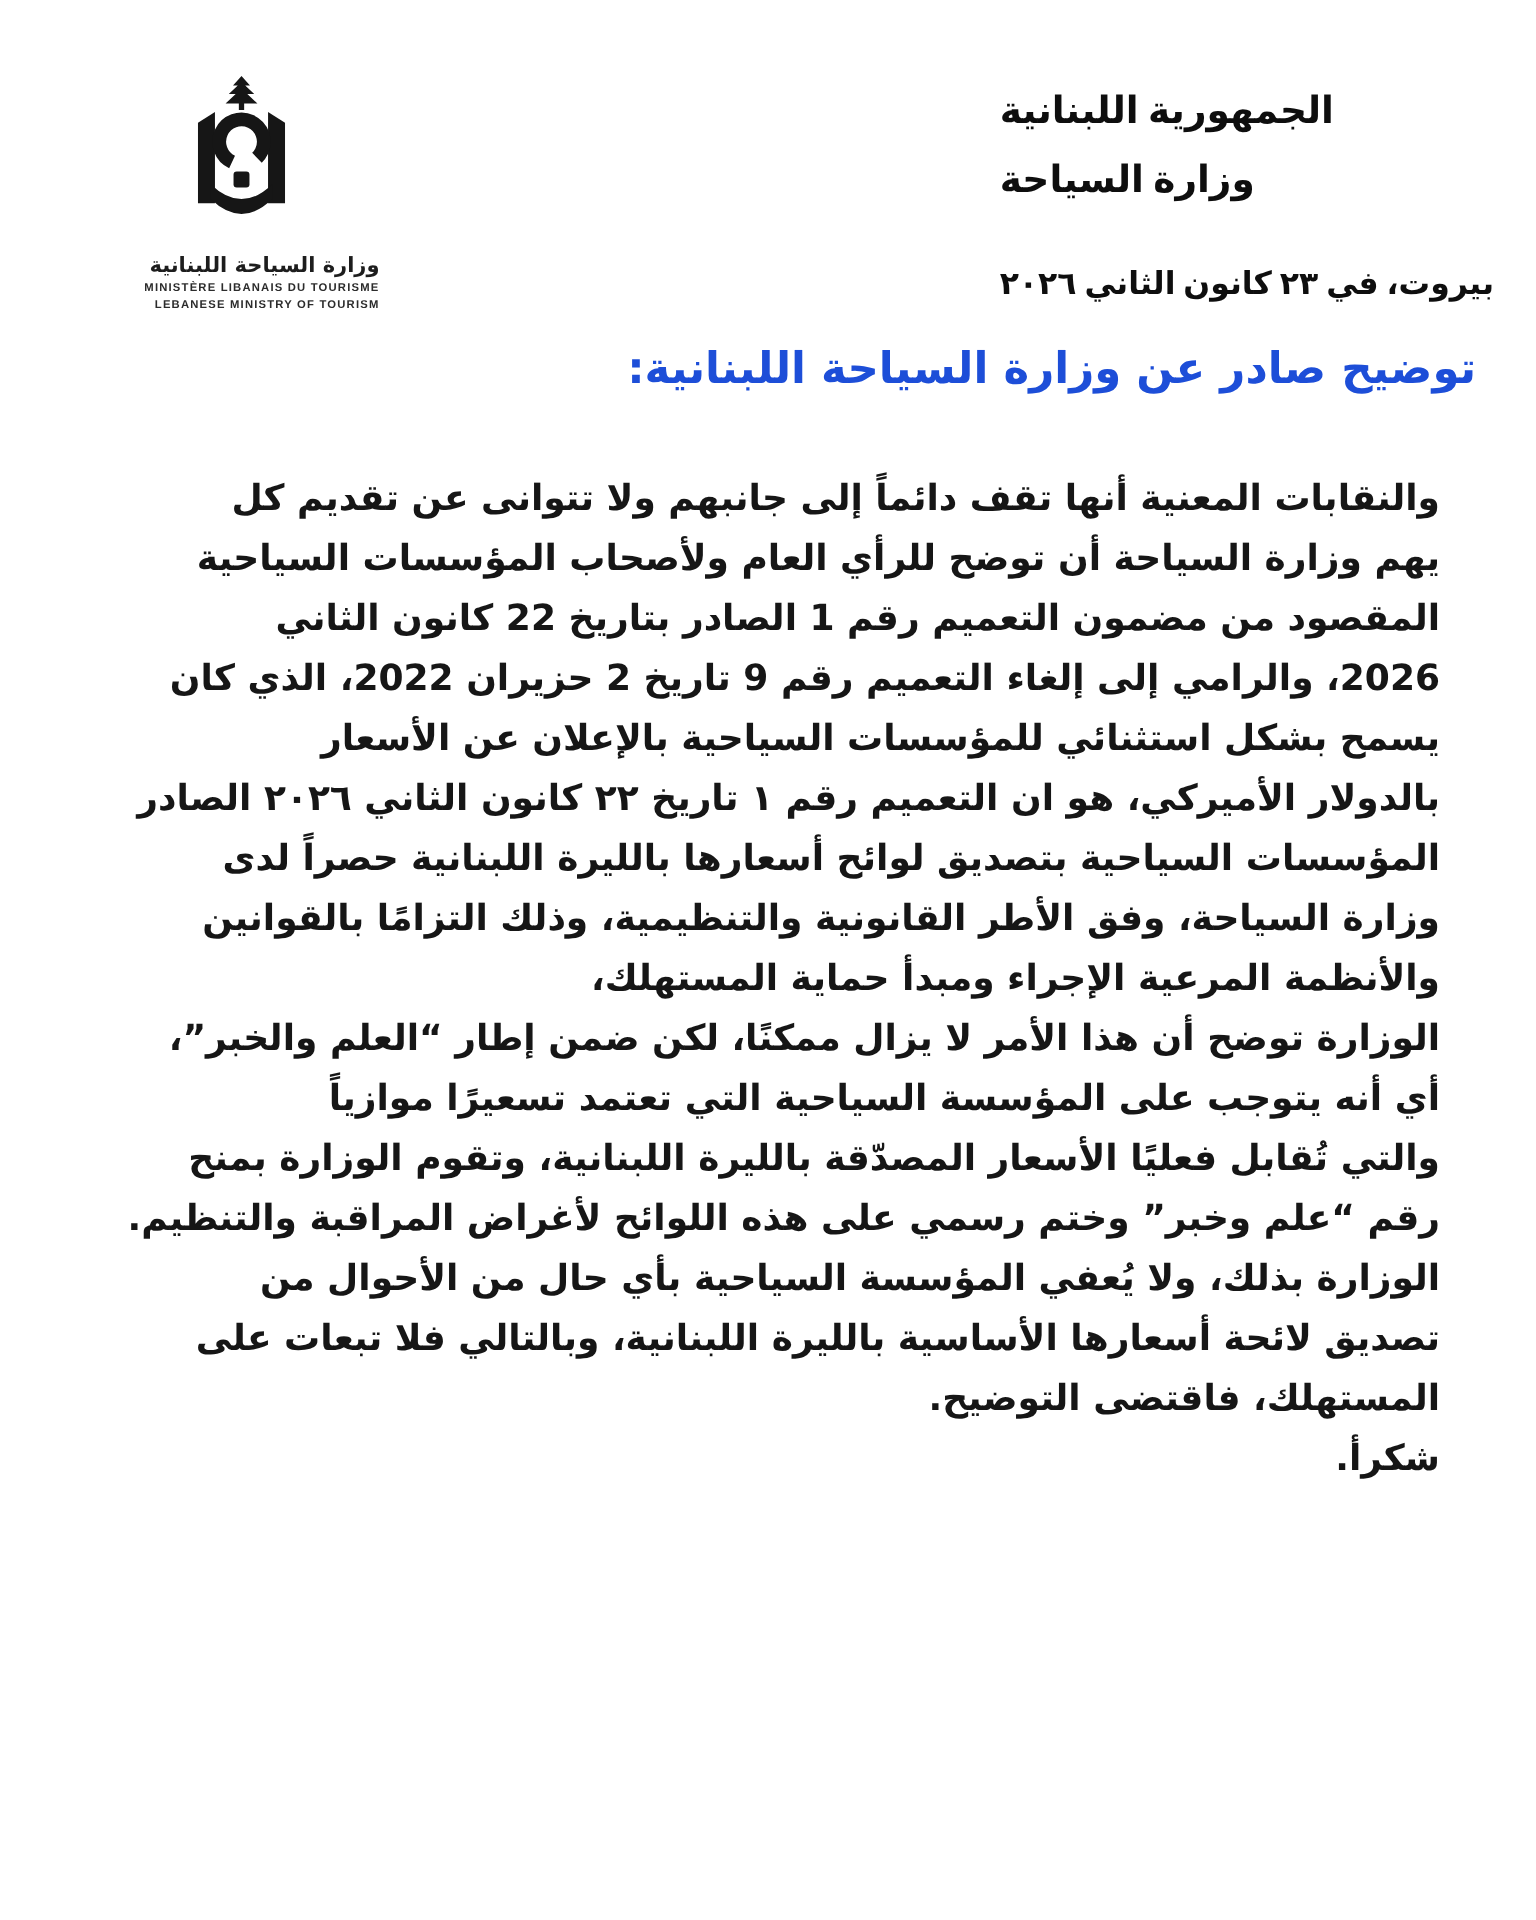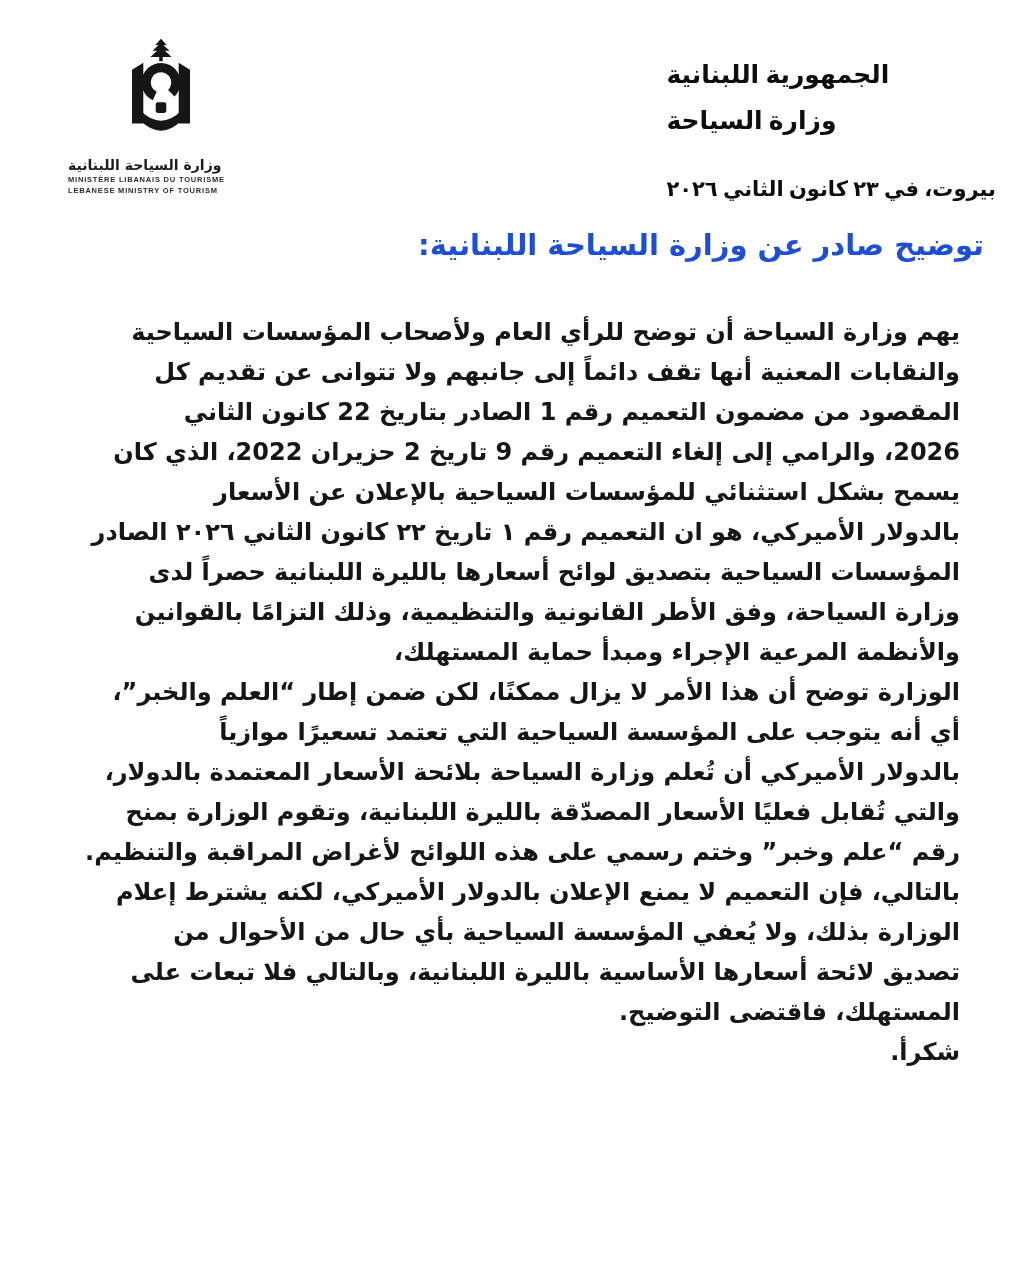--- a/index.html
+++ b/index.html
@@ -8,23 +8,23 @@
     width:1024px;height:1280px;
     background:#ffffff;
     overflow:hidden;
     font-family:"DejaVu Sans", sans-serif;
     color:#141414;
   }
 
   
   .logo-block{
     position:absolute;
-    left:68px;top:36px;
+    left:68px;top:48px;
     width:185px;
-    text-align:left;
+    text-align:right;
   }
   .logo-mark{display:block;margin:0 auto 10px auto;}
   .logo-caption-ar{
     direction:rtl;
     font-size:14px;font-weight:bold;
     color:#1d1d1d;line-height:18px;
   }
   .logo-caption-fr,.logo-caption-en{
     font-size:7.5px;font-weight:bold;
     letter-spacing:0.8px;
@@ -96,34 +96,32 @@
 
   <div class="header-right">
     <div>الجمهورية اللبنانية</div>
     <div>وزارة السياحة</div>
     <div class="header-date">بيروت، في ٢٣ كانون الثاني ٢٠٢٦</div>
   </div>
 
   <div class="doc-title">توضيح صادر عن وزارة السياحة اللبنانية:</div>
 
   <div class="doc-body">
+      <div class="body-line">والنقابات المعنية أنها تقف دائماً إلى جانبهم ولا تتوانى عن تقديم كل</div>
       <div class="body-line">يهم وزارة السياحة أن توضح للرأي العام ولأصحاب المؤسسات السياحية</div>
-      <div class="body-line">والنقابات المعنية أنها تقف دائماً إلى جانبهم ولا تتوانى عن تقديم كل</div>
       <div class="body-line">المقصود من مضمون التعميم رقم 1 الصادر بتاريخ 22 كانون الثاني</div>
       <div class="body-line">2026، والرامي إلى إلغاء التعميم رقم 9 تاريخ 2 حزيران 2022، الذي كان</div>
       <div class="body-line">يسمح بشكل استثنائي للمؤسسات السياحية بالإعلان عن الأسعار</div>
       <div class="body-line">بالدولار الأميركي، هو ان التعميم رقم ١ تاريخ ٢٢ كانون الثاني ٢٠٢٦ الصادر</div>
       <div class="body-line">المؤسسات السياحية بتصديق لوائح أسعارها بالليرة اللبنانية حصراً لدى</div>
       <div class="body-line">وزارة السياحة، وفق الأطر القانونية والتنظيمية، وذلك التزامًا بالقوانين</div>
       <div class="body-line">والأنظمة  المرعية الإجراء  ومبدأ حماية المستهلك،</div>
       <div class="body-line">الوزارة توضح أن هذا الأمر لا يزال ممكنًا، لكن ضمن إطار “العلم والخبر”،</div>
       <div class="body-line">أي أنه يتوجب على المؤسسة السياحية التي تعتمد تسعيرًا موازياً</div>
-      <div class="body-line">بالدولار الأميركي أن تُعلم وزارة السياحة بلائحة الأسعار المعتمدة بالدولار،</div>
       <div class="body-line">والتي تُقابل فعليًا الأسعار المصدّقة بالليرة اللبنانية، وتقوم الوزارة بمنح</div>
       <div class="body-line">رقم “علم وخبر” وختم رسمي على هذه اللوائح لأغراض المراقبة والتنظيم.</div>
-      <div class="body-line">بالتالي، فإن التعميم لا يمنع الإعلان بالدولار الأميركي، لكنه يشترط إعلام</div>
       <div class="body-line">الوزارة بذلك، ولا يُعفي المؤسسة السياحية بأي حال من الأحوال من</div>
       <div class="body-line">تصديق لائحة أسعارها الأساسية بالليرة اللبنانية، وبالتالي فلا تبعات على</div>
       <div class="body-line">المستهلك، فاقتضى التوضيح.</div>
       <div class="body-line">شكرأ.</div>
     </div>
 
 </div>
 
 </body></html>

